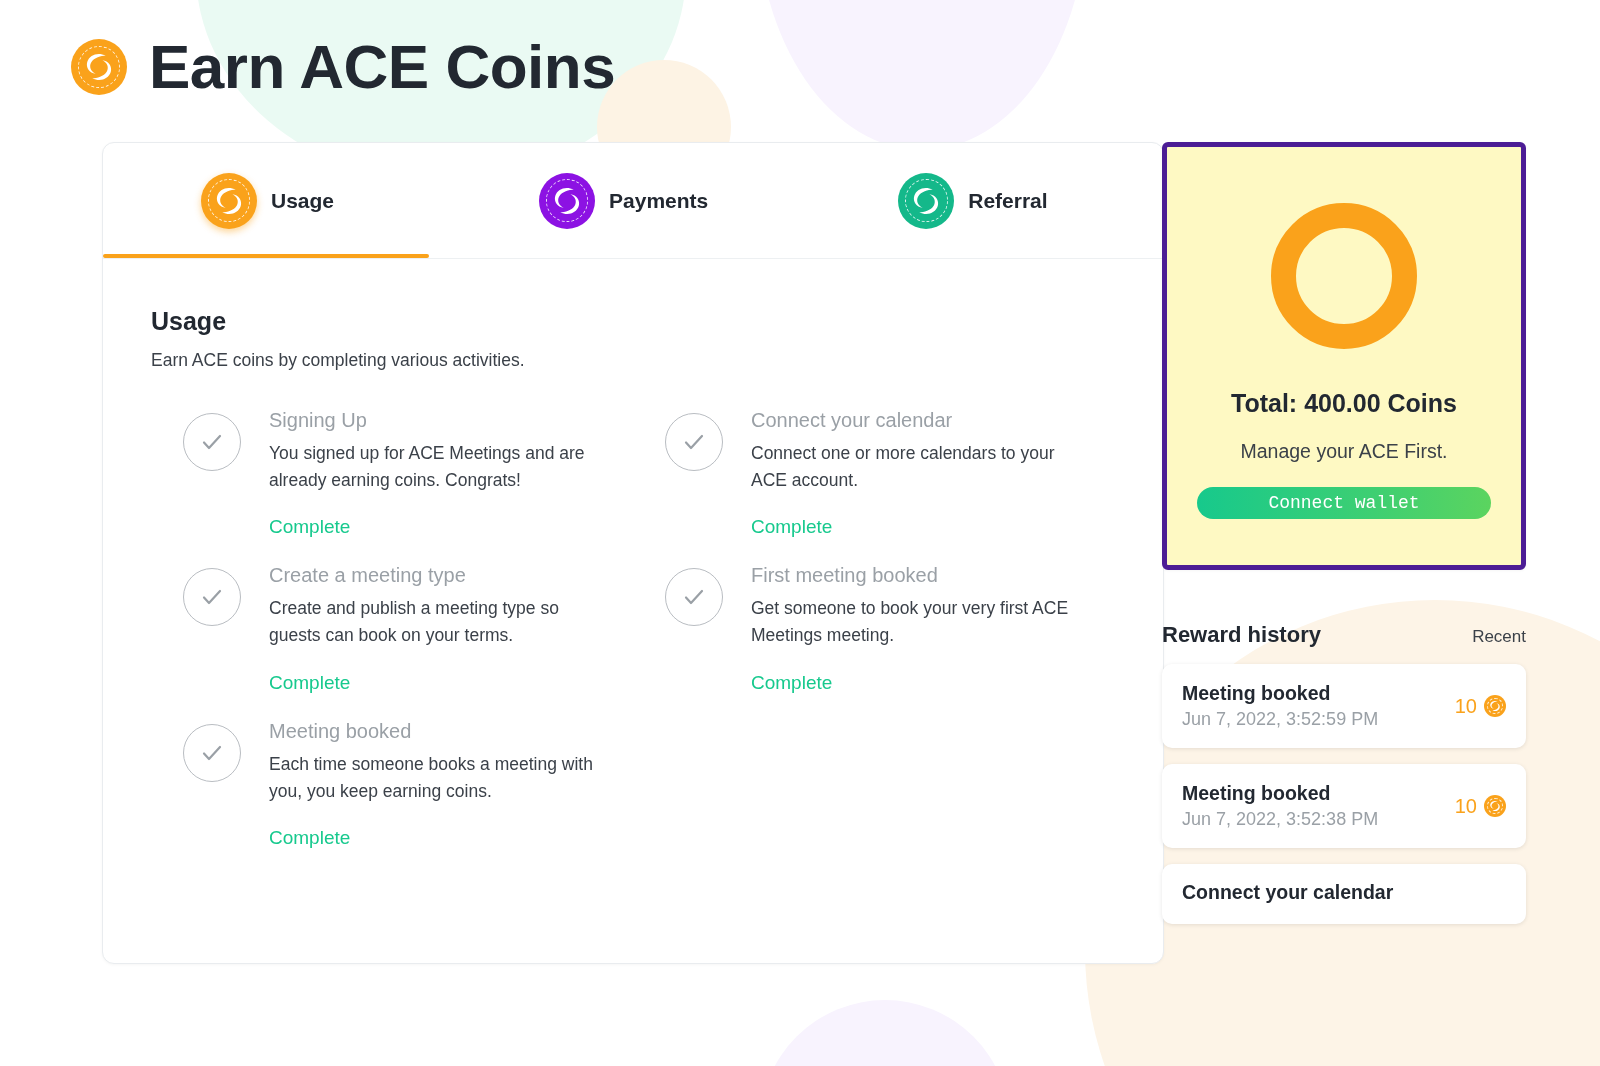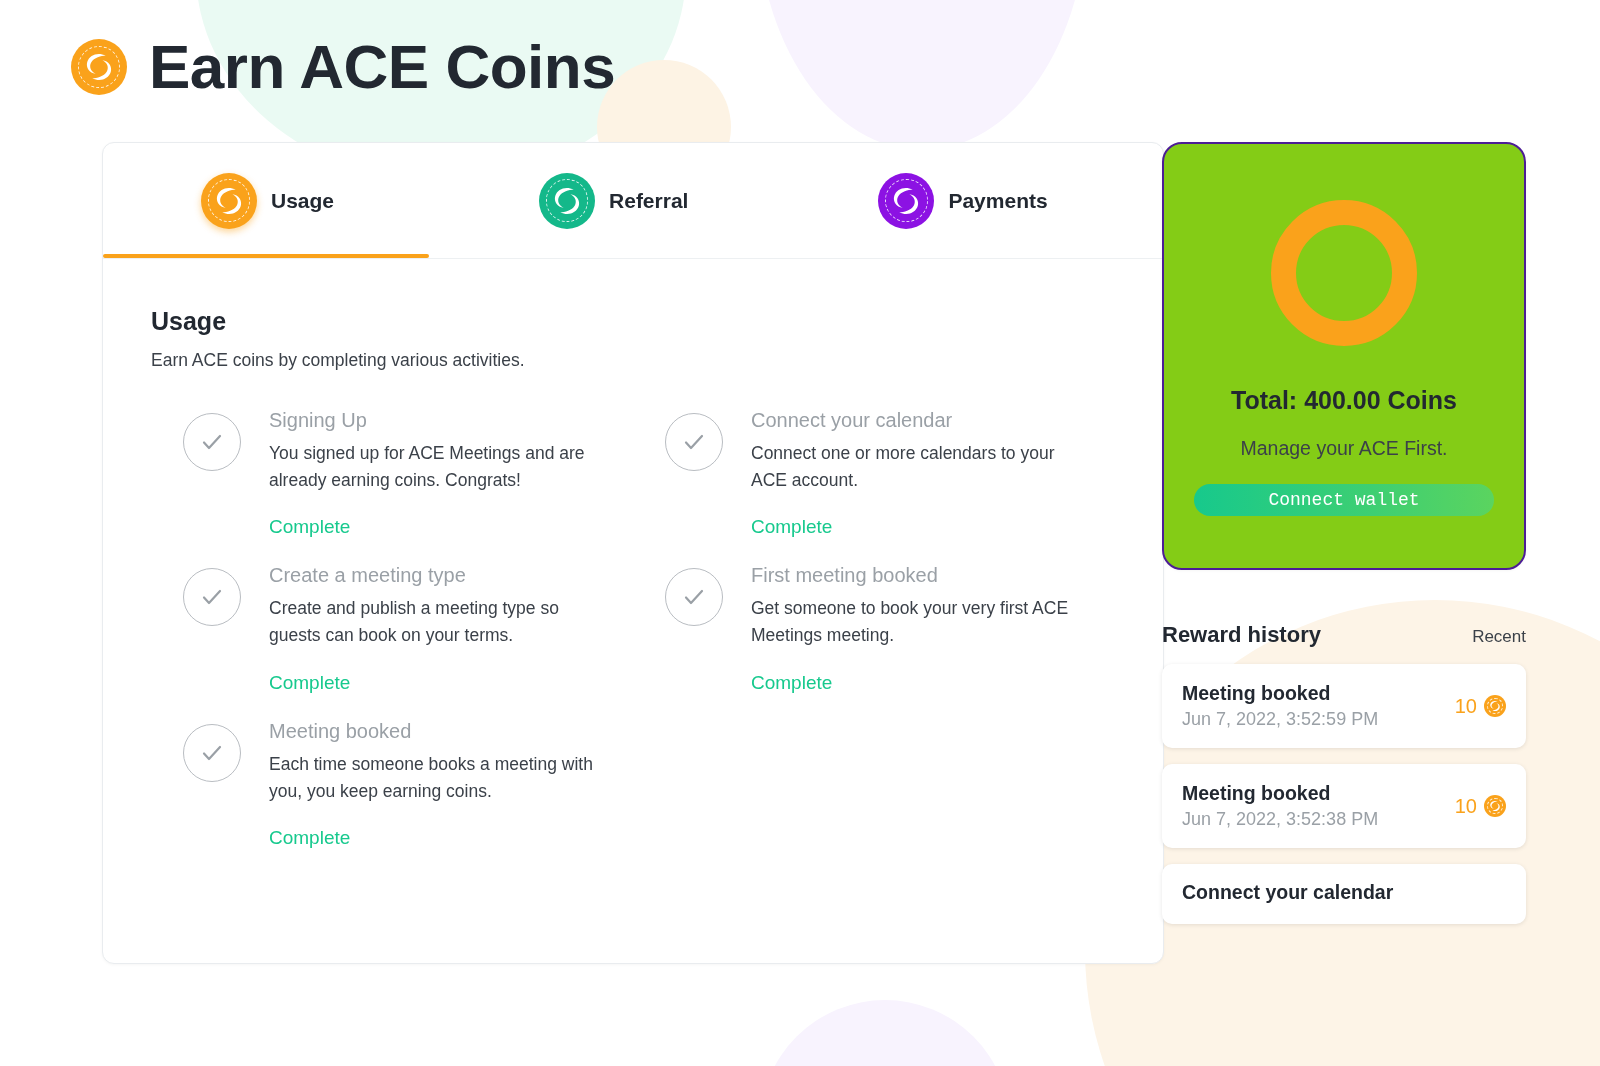--- a/index.html
+++ b/index.html
@@ -70,21 +70,21 @@
   }
   .check-circle svg { display: block; }
   .task-text { max-width: 330px; }
   .task-title { font-size: 20px; color: #9aa0a6; margin-bottom: 6px; line-height: 1.35;}
   .task-desc { font-size: 17.5px; color: #3b4149; line-height: 1.55; }
   .task-status { font-size: 19px; color: #16C98D; margin-top: 22px; }
 
   
   .side { position: absolute; left: 1162px; top: 142px; width: 364px; z-index: 4; }
   .wallet-card {
-    background: #84cc16; border: 2px solid #4c1d95; border-radius: 20px;
+    background: #fef9c3; border: 5px solid #4c1d95; border-radius: 6px;
     box-shadow: 0 1px 3px rgba(0,0,0,0.04);
     padding: 56px 30px 30px 30px; text-align: center; height: 428px;
   }
   .donut {
     width: 146px; height: 146px; border-radius: 50%;
     border: 25px solid #FAA21B; margin: 0 auto 40px auto;
   }
   .wallet-total { font-size: 25px; font-weight: bold; color: #222831; margin-bottom: 22px; }
   .wallet-sub { font-size: 19.5px; color: #3b4149; margin-bottom: 24px; }
   .connect-btn {
@@ -145,39 +145,39 @@
           <span class="ring"></span>
           <svg class="swirl" viewBox="0 0 100 100" aria-hidden="true">
             <path d="M62 30c-13-7-29-2-33 11 -3 10 4 20 15 21 -9-4-12-13-8-20 5-9 18-12 26-12z
                      M38 70c13 7 29 2 33-11 3-10-4-20-15-21 9 4 12 13 8 20-5 9-18 12-26 12z" fill="#ffffff"></path>
           </svg>
         </span>
         <span class="tab-label">Usage</span>
       </div>
 
       <div class="tab">
+        <span class="coin" style="width:56px;height:56px;background:#8C12E3;">
+          <span class="ring"></span>
+          <svg class="swirl" viewBox="0 0 100 100" aria-hidden="true">
+            <path d="M62 30c-13-7-29-2-33 11 -3 10 4 20 15 21 -9-4-12-13-8-20 5-9 18-12 26-12z
+                     M38 70c13 7 29 2 33-11 3-10-4-20-15-21 9 4 12 13 8 20-5 9-18 12-26 12z" fill="#ffffff"></path>
+          </svg>
+        </span>
+        <span class="tab-label">Payments</span>
+      </div>
+
+      <div class="tab">
         <span class="coin" style="width:56px;height:56px;background:#14B88A;">
           <span class="ring"></span>
           <svg class="swirl" viewBox="0 0 100 100" aria-hidden="true">
             <path d="M62 30c-13-7-29-2-33 11 -3 10 4 20 15 21 -9-4-12-13-8-20 5-9 18-12 26-12z
                      M38 70c13 7 29 2 33-11 3-10-4-20-15-21 9 4 12 13 8 20-5 9-18 12-26 12z" fill="#ffffff"></path>
           </svg>
         </span>
         <span class="tab-label">Referral</span>
-      </div>
-
-      <div class="tab">
-        <span class="coin" style="width:56px;height:56px;background:#8C12E3;">
-          <span class="ring"></span>
-          <svg class="swirl" viewBox="0 0 100 100" aria-hidden="true">
-            <path d="M62 30c-13-7-29-2-33 11 -3 10 4 20 15 21 -9-4-12-13-8-20 5-9 18-12 26-12z
-                     M38 70c13 7 29 2 33-11 3-10-4-20-15-21 9 4 12 13 8 20-5 9-18 12-26 12z" fill="#ffffff"></path>
-          </svg>
-        </span>
-        <span class="tab-label">Payments</span>
       </div>
 
       <div class="tab-underline"></div>
     </div>
 
     <div class="body">
       <div class="section-title">Usage</div>
       <div class="section-sub">Earn ACE coins by completing various activities.</div>
 
       <div class="task-grid">

